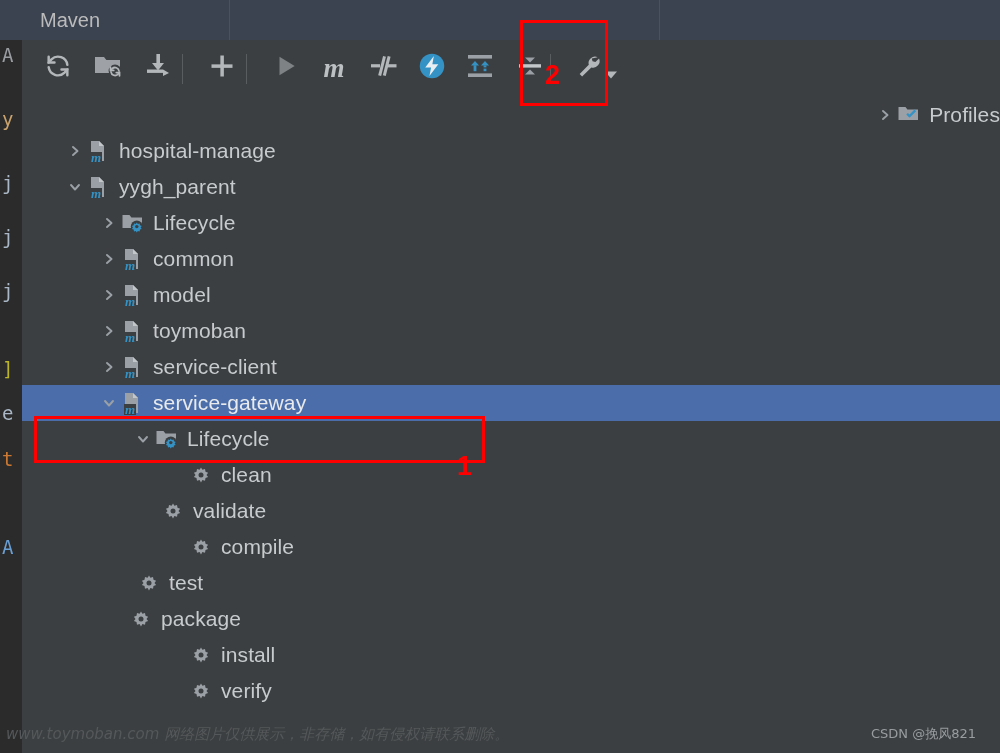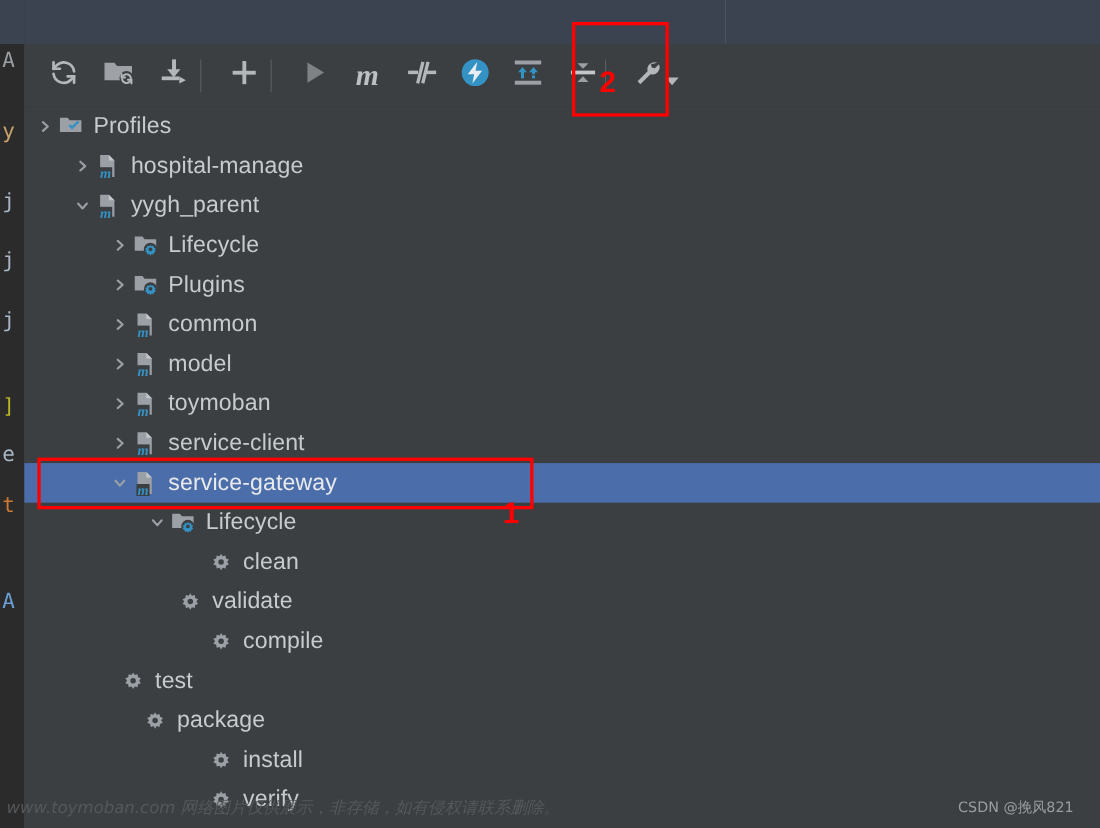--- a/index.html
+++ b/index.html
@@ -186,20 +186,23 @@
         <div class="sliver-char" style="top: 228px; color: rgb(169, 183, 198);">j</div>
         <div class="sliver-char" style="top: 282px; color: rgb(169, 183, 198);">j</div>
         <div class="sliver-char" style="top: 360px; color: rgb(187, 181, 41);">]</div>
         <div class="sliver-char" style="top: 404px; color: rgb(169, 183, 198);">e</div>
         <div class="sliver-char" style="top: 450px; color: rgb(204, 120, 50);">t</div>
         <div class="sliver-char" style="top: 538px; color: rgb(106, 159, 212);">A</div>
       </div>
   </div>
 
   <div class="tabstrip">
+    <div class="tab">
+      <span>Maven</span>
+    </div>
     <div class="divider2"></div>
   </div>
 
   <div class="toolbar">
     <div class="tb-sep" style="left:160px"></div>
     <div class="tb-sep" style="left:224px"></div>
     <div class="tb-sep" style="left:528px"></div>
 
     <div class="tb-btn" style="left:16px">
       <span>
@@ -310,21 +313,21 @@
       <span style="margin-left:2px;margin-top:12px;">
         <svg width="12" height="9" viewBox="0 0 12 9">
             <polygon points="0,1.5 12,1.5 6,8.5" fill="#b4b7ba"></polygon>
           </svg>
       </span>
     </div>
   </div>
 
   <div class="tree">
     <div id="tree-rows">
-        <div class="row" style="padding-left: 8px;">
+        <div class="row" style="padding-left: 8px; justify-content: flex-end;">
           <span class="arrow">
             <svg width="14" height="14" viewBox="0 0 14 14" fill="none" stroke="#9aa0a6" stroke-width="1.9" stroke-linecap="round" stroke-linejoin="round">
               <polyline points="5,3 9.5,7 5,11"></polyline>
             </svg>
           </span>
           <span class="icon-wrap">
             <svg width="24" height="24" viewBox="0 0 24 24">
               <path d="M1.5 4h7l1.9 2.4H21V17H1.5z" fill="#9aa0a6"></path>
               <path d="M12.5 14.8l-3.2-3.2 1.6-1.6 1.6 1.6 5-5 1.6 1.6z" fill="#3592c4"></path>
             </svg>
@@ -380,122 +383,106 @@
           <span class="label">Lifecycle</span>
         </div>
         <div class="row" style="padding-left: 76px;">
           <span class="arrow">
             <svg width="14" height="14" viewBox="0 0 14 14" fill="none" stroke="#9aa0a6" stroke-width="1.9" stroke-linecap="round" stroke-linejoin="round">
               <polyline points="5,3 9.5,7 5,11"></polyline>
             </svg>
           </span>
           <span class="icon-wrap">
             <svg width="24" height="24" viewBox="0 0 24 24">
+              <path d="M4 2h8l5 5v15H4z" fill="#9aa0a6"></path>
+              <path d="M12 2l5 5h-5z" fill="#c3c7ca"></path>
+              <rect x="3" y="13" width="12" height="11" fill="#3c3f41"></rect>
+              <text x="4" y="23" font-family="Liberation Serif, serif" font-style="italic" font-weight="bold" font-size="13" fill="#3592c4">m</text>
+            </svg>
+          </span>
+          <span class="label">common</span>
+        </div>
+        <div class="row" style="padding-left: 76px;">
+          <span class="arrow">
+            <svg width="14" height="14" viewBox="0 0 14 14" fill="none" stroke="#9aa0a6" stroke-width="1.9" stroke-linecap="round" stroke-linejoin="round">
+              <polyline points="5,3 9.5,7 5,11"></polyline>
+            </svg>
+          </span>
+          <span class="icon-wrap">
+            <svg width="24" height="24" viewBox="0 0 24 24">
+              <path d="M4 2h8l5 5v15H4z" fill="#9aa0a6"></path>
+              <path d="M12 2l5 5h-5z" fill="#c3c7ca"></path>
+              <rect x="3" y="13" width="12" height="11" fill="#3c3f41"></rect>
+              <text x="4" y="23" font-family="Liberation Serif, serif" font-style="italic" font-weight="bold" font-size="13" fill="#3592c4">m</text>
+            </svg>
+          </span>
+          <span class="label">model</span>
+        </div>
+        <div class="row" style="padding-left: 76px;">
+          <span class="arrow">
+            <svg width="14" height="14" viewBox="0 0 14 14" fill="none" stroke="#9aa0a6" stroke-width="1.9" stroke-linecap="round" stroke-linejoin="round">
+              <polyline points="5,3 9.5,7 5,11"></polyline>
+            </svg>
+          </span>
+          <span class="icon-wrap">
+            <svg width="24" height="24" viewBox="0 0 24 24">
+              <path d="M4 2h8l5 5v15H4z" fill="#9aa0a6"></path>
+              <path d="M12 2l5 5h-5z" fill="#c3c7ca"></path>
+              <rect x="3" y="13" width="12" height="11" fill="#3c3f41"></rect>
+              <text x="4" y="23" font-family="Liberation Serif, serif" font-style="italic" font-weight="bold" font-size="13" fill="#3592c4">m</text>
+            </svg>
+          </span>
+          <span class="label">toymoban</span>
+        </div>
+        <div class="row" style="padding-left: 76px;">
+          <span class="arrow">
+            <svg width="14" height="14" viewBox="0 0 14 14" fill="none" stroke="#9aa0a6" stroke-width="1.9" stroke-linecap="round" stroke-linejoin="round">
+              <polyline points="5,3 9.5,7 5,11"></polyline>
+            </svg>
+          </span>
+          <span class="icon-wrap">
+            <svg width="24" height="24" viewBox="0 0 24 24">
+              <path d="M4 2h8l5 5v15H4z" fill="#9aa0a6"></path>
+              <path d="M12 2l5 5h-5z" fill="#c3c7ca"></path>
+              <rect x="3" y="13" width="12" height="11" fill="#3c3f41"></rect>
+              <text x="4" y="23" font-family="Liberation Serif, serif" font-style="italic" font-weight="bold" font-size="13" fill="#3592c4">m</text>
+            </svg>
+          </span>
+          <span class="label">service-client</span>
+        </div>
+        <div class="row selected" style="padding-left: 76px;">
+          <span class="arrow">
+            <svg width="14" height="14" viewBox="0 0 14 14" fill="none" stroke="#9aa0a6" stroke-width="1.9" stroke-linecap="round" stroke-linejoin="round">
+              <polyline points="3,5 7,9.5 11,5"></polyline>
+            </svg>
+          </span>
+          <span class="icon-wrap">
+            <svg width="24" height="24" viewBox="0 0 24 24">
+              <path d="M4 2h8l5 5v15H4z" fill="#9aa0a6"></path>
+              <path d="M12 2l5 5h-5z" fill="#c3c7ca"></path>
+              <rect x="3" y="13" width="12" height="11" fill="#3c3f41"></rect>
+              <text x="4" y="23" font-family="Liberation Serif, serif" font-style="italic" font-weight="bold" font-size="13" fill="#3592c4">m</text>
+            </svg>
+          </span>
+          <span class="label">service-gateway</span>
+        </div>
+        <div class="row" style="padding-left: 110px;">
+          <span class="arrow">
+            <svg width="14" height="14" viewBox="0 0 14 14" fill="none" stroke="#9aa0a6" stroke-width="1.9" stroke-linecap="round" stroke-linejoin="round">
+              <polyline points="3,5 7,9.5 11,5"></polyline>
+            </svg>
+          </span>
+          <span class="icon-wrap">
+            <svg width="24" height="24" viewBox="0 0 24 24">
               <path d="M1.5 4h7l1.9 2.4H21V17H1.5z" fill="#9aa0a6"></path>
               <circle cx="15.8" cy="15.6" r="6" fill="#3c3f41"></circle>
               <path d="M15.8 11.4l1 1.5 1.8-.5.4 1.8 1.7.7-1.1 1.5 1.1 1.5-1.7.7-.4 1.8-1.8-.5-1 1.5-1-1.5-1.8.5-.4-1.8-1.7-.7 1.1-1.5-1.1-1.5 1.7-.7.4-1.8 1.8.5z" fill="#3592c4"></path>
               <circle cx="15.8" cy="15.6" r="1.7" fill="#3c3f41"></circle>
             </svg>
           </span>
-          <span class="label">Plugins</span>
-        </div>
-        <div class="row" style="padding-left: 76px;">
-          <span class="arrow">
-            <svg width="14" height="14" viewBox="0 0 14 14" fill="none" stroke="#9aa0a6" stroke-width="1.9" stroke-linecap="round" stroke-linejoin="round">
-              <polyline points="5,3 9.5,7 5,11"></polyline>
-            </svg>
-          </span>
-          <span class="icon-wrap">
-            <svg width="24" height="24" viewBox="0 0 24 24">
-              <path d="M4 2h8l5 5v15H4z" fill="#9aa0a6"></path>
-              <path d="M12 2l5 5h-5z" fill="#c3c7ca"></path>
-              <rect x="3" y="13" width="12" height="11" fill="#3c3f41"></rect>
-              <text x="4" y="23" font-family="Liberation Serif, serif" font-style="italic" font-weight="bold" font-size="13" fill="#3592c4">m</text>
-            </svg>
-          </span>
-          <span class="label">common</span>
-        </div>
-        <div class="row" style="padding-left: 76px;">
-          <span class="arrow">
-            <svg width="14" height="14" viewBox="0 0 14 14" fill="none" stroke="#9aa0a6" stroke-width="1.9" stroke-linecap="round" stroke-linejoin="round">
-              <polyline points="5,3 9.5,7 5,11"></polyline>
-            </svg>
-          </span>
-          <span class="icon-wrap">
-            <svg width="24" height="24" viewBox="0 0 24 24">
-              <path d="M4 2h8l5 5v15H4z" fill="#9aa0a6"></path>
-              <path d="M12 2l5 5h-5z" fill="#c3c7ca"></path>
-              <rect x="3" y="13" width="12" height="11" fill="#3c3f41"></rect>
-              <text x="4" y="23" font-family="Liberation Serif, serif" font-style="italic" font-weight="bold" font-size="13" fill="#3592c4">m</text>
-            </svg>
-          </span>
-          <span class="label">model</span>
-        </div>
-        <div class="row" style="padding-left: 76px;">
-          <span class="arrow">
-            <svg width="14" height="14" viewBox="0 0 14 14" fill="none" stroke="#9aa0a6" stroke-width="1.9" stroke-linecap="round" stroke-linejoin="round">
-              <polyline points="5,3 9.5,7 5,11"></polyline>
-            </svg>
-          </span>
-          <span class="icon-wrap">
-            <svg width="24" height="24" viewBox="0 0 24 24">
-              <path d="M4 2h8l5 5v15H4z" fill="#9aa0a6"></path>
-              <path d="M12 2l5 5h-5z" fill="#c3c7ca"></path>
-              <rect x="3" y="13" width="12" height="11" fill="#3c3f41"></rect>
-              <text x="4" y="23" font-family="Liberation Serif, serif" font-style="italic" font-weight="bold" font-size="13" fill="#3592c4">m</text>
-            </svg>
-          </span>
-          <span class="label">toymoban</span>
-        </div>
-        <div class="row" style="padding-left: 76px;">
-          <span class="arrow">
-            <svg width="14" height="14" viewBox="0 0 14 14" fill="none" stroke="#9aa0a6" stroke-width="1.9" stroke-linecap="round" stroke-linejoin="round">
-              <polyline points="5,3 9.5,7 5,11"></polyline>
-            </svg>
-          </span>
-          <span class="icon-wrap">
-            <svg width="24" height="24" viewBox="0 0 24 24">
-              <path d="M4 2h8l5 5v15H4z" fill="#9aa0a6"></path>
-              <path d="M12 2l5 5h-5z" fill="#c3c7ca"></path>
-              <rect x="3" y="13" width="12" height="11" fill="#3c3f41"></rect>
-              <text x="4" y="23" font-family="Liberation Serif, serif" font-style="italic" font-weight="bold" font-size="13" fill="#3592c4">m</text>
-            </svg>
-          </span>
-          <span class="label">service-client</span>
-        </div>
-        <div class="row selected" style="padding-left: 76px;">
-          <span class="arrow">
-            <svg width="14" height="14" viewBox="0 0 14 14" fill="none" stroke="#9aa0a6" stroke-width="1.9" stroke-linecap="round" stroke-linejoin="round">
-              <polyline points="3,5 7,9.5 11,5"></polyline>
-            </svg>
-          </span>
-          <span class="icon-wrap">
-            <svg width="24" height="24" viewBox="0 0 24 24">
-              <path d="M4 2h8l5 5v15H4z" fill="#9aa0a6"></path>
-              <path d="M12 2l5 5h-5z" fill="#c3c7ca"></path>
-              <rect x="3" y="13" width="12" height="11" fill="#3c3f41"></rect>
-              <text x="4" y="23" font-family="Liberation Serif, serif" font-style="italic" font-weight="bold" font-size="13" fill="#3592c4">m</text>
-            </svg>
-          </span>
-          <span class="label">service-gateway</span>
-        </div>
-        <div class="row" style="padding-left: 110px;">
-          <span class="arrow">
-            <svg width="14" height="14" viewBox="0 0 14 14" fill="none" stroke="#9aa0a6" stroke-width="1.9" stroke-linecap="round" stroke-linejoin="round">
-              <polyline points="3,5 7,9.5 11,5"></polyline>
-            </svg>
-          </span>
-          <span class="icon-wrap">
-            <svg width="24" height="24" viewBox="0 0 24 24">
-              <path d="M1.5 4h7l1.9 2.4H21V17H1.5z" fill="#9aa0a6"></path>
-              <circle cx="15.8" cy="15.6" r="6" fill="#3c3f41"></circle>
-              <path d="M15.8 11.4l1 1.5 1.8-.5.4 1.8 1.7.7-1.1 1.5 1.1 1.5-1.7.7-.4 1.8-1.8-.5-1 1.5-1-1.5-1.8.5-.4-1.8-1.7-.7 1.1-1.5-1.1-1.5 1.7-.7.4-1.8 1.8.5z" fill="#3592c4"></path>
-              <circle cx="15.8" cy="15.6" r="1.7" fill="#3c3f41"></circle>
-            </svg>
-          </span>
           <span class="label">Lifecycle</span>
         </div>
         <div class="row" style="padding-left: 144px;">
           <span class="arrow"></span>
           <span class="icon-wrap">
             <svg width="24" height="24" viewBox="0 0 24 24">
               <path d="M12 1.8l1.4 2.3 2.6-.7.5 2.7 2.6 1-1.6 2.2 1.6 2.2-2.6 1-.5 2.7-2.6-.7L12 16.8l-1.4-2.3-2.6.7-.5-2.7-2.6-1L6.5 9.3 4.9 7.1l2.6-1 .5-2.7 2.6.7z" transform="translate(0 2.6) scale(1 1)" fill="#9aa0a6"></path>
               <circle cx="12" cy="11.9" r="2.5" fill="#3c3f41"></circle>
             </svg>
           </span>
@@ -514,21 +501,21 @@
         <div class="row" style="padding-left: 144px;">
           <span class="arrow"></span>
           <span class="icon-wrap">
             <svg width="24" height="24" viewBox="0 0 24 24">
               <path d="M12 1.8l1.4 2.3 2.6-.7.5 2.7 2.6 1-1.6 2.2 1.6 2.2-2.6 1-.5 2.7-2.6-.7L12 16.8l-1.4-2.3-2.6.7-.5-2.7-2.6-1L6.5 9.3 4.9 7.1l2.6-1 .5-2.7 2.6.7z" transform="translate(0 2.6) scale(1 1)" fill="#9aa0a6"></path>
               <circle cx="12" cy="11.9" r="2.5" fill="#3c3f41"></circle>
             </svg>
           </span>
           <span class="label">compile</span>
         </div>
-        <div class="row" style="padding-left: 64px;">
+        <div class="row" style="padding-left: 92px;">
           <span class="arrow"></span>
           <span class="icon-wrap">
             <svg width="24" height="24" viewBox="0 0 24 24">
               <path d="M12 1.8l1.4 2.3 2.6-.7.5 2.7 2.6 1-1.6 2.2 1.6 2.2-2.6 1-.5 2.7-2.6-.7L12 16.8l-1.4-2.3-2.6.7-.5-2.7-2.6-1L6.5 9.3 4.9 7.1l2.6-1 .5-2.7 2.6.7z" transform="translate(0 2.6) scale(1 1)" fill="#9aa0a6"></path>
               <circle cx="12" cy="11.9" r="2.5" fill="#3c3f41"></circle>
             </svg>
           </span>
           <span class="label">test</span>
         </div>
         <div class="row" style="padding-left: 84px;">

